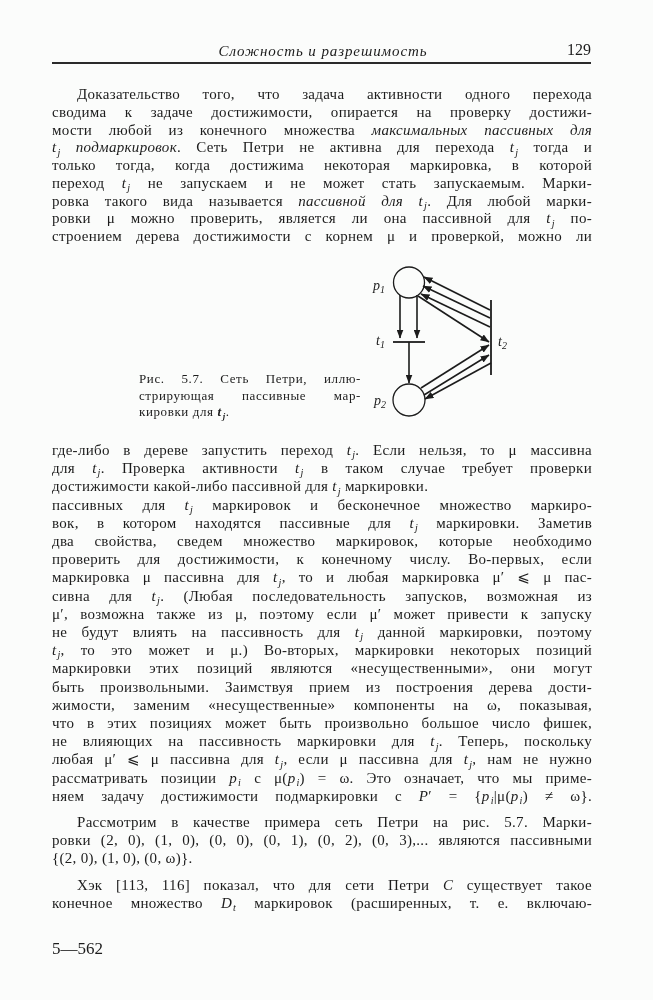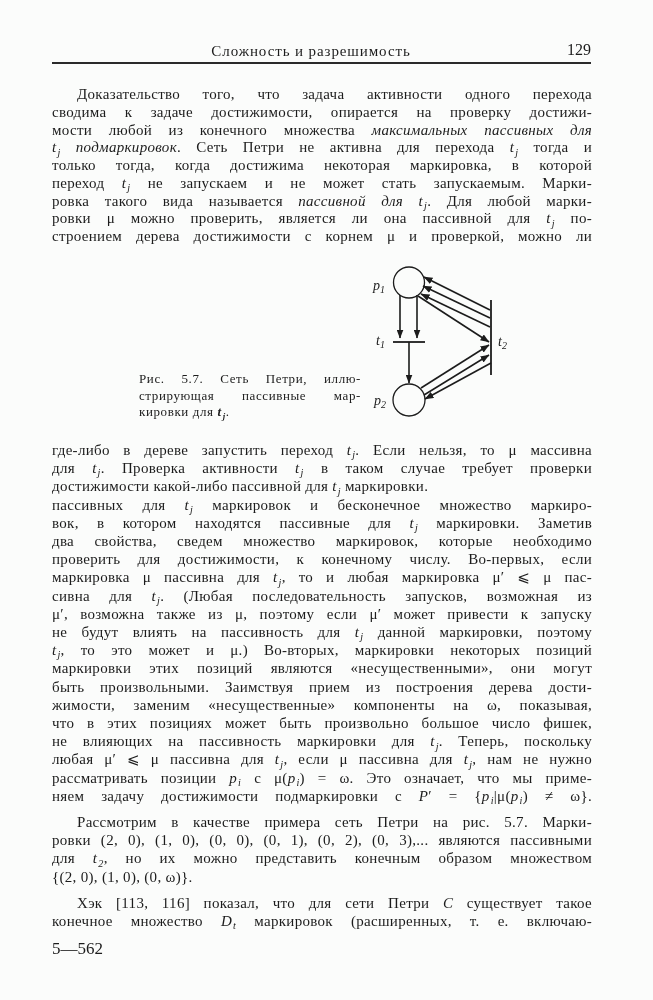--- a/index.html
+++ b/index.html
@@ -2,22 +2,22 @@
 <html><head>
   <meta charset="utf-8">
   <style>
     html, body { margin: 0; padding: 0; }
     body {
       width: 653px; height: 1000px; position: relative; overflow: hidden;
       background: #fbfcfb; color: #1c1c1c;
       font-family: "Liberation Serif", "DejaVu Serif", serif;
     }
     .hdr-title {
-      position: absolute; left: 180px; width: 262px; top: 42px;
-      text-align: center; font-size: 15px;
+      position: absolute; left: 192px; width: 262px; top: 42px;
+      text-align: center; font-style: italic; font-size: 15px;
       letter-spacing: 0.9px; line-height: 18px;
     }
     .page-num {
       position: absolute; right: 62px; top: 41px;
       font-size: 16px; line-height: 18px;
     }
     .hdr-rule {
       position: absolute; left: 52px; top: 62px; width: 539px; height: 1.5px;
       background: #2a2a2a;
     }
@@ -127,19 +127,18 @@
     <div class="ln"><span>маркировки этих позиций являются «несущественными», они могут</span></div>
     <div class="ln"><span>быть произвольными. Заимствуя прием из построения дерева дости-</span></div>
     <div class="ln"><span>жимости, заменим «несущественные» компоненты на ω, показывая,</span></div>
     <div class="ln"><span>что в этих позициях может быть произвольно большое число фишек,</span></div>
     <div class="ln"><span>не влияющих на пассивность маркировки для </span><span class="var">t<sub>j</sub></span><span>. Теперь, поскольку</span></div>
     <div class="ln"><span>любая μ′ ⩽ μ пассивна для </span><span class="var">t<sub>j</sub></span><span>, если μ пассивна для </span><span class="var">t<sub>j</sub></span><span>, нам не нужно</span></div>
     <div class="ln"><span>рассматривать позиции </span><span class="var">p<sub>i</sub></span><span> с μ(</span><span class="var">p<sub>i</sub></span><span>) = ω. Это означает, что мы приме-</span></div>
     <div class="ln"><span>няем задачу достижимости подмаркировки с </span><span class="var">P</span><span>′ = {</span><span class="var">p<sub>i</sub></span><span>|μ(</span><span class="var">p<sub>i</sub></span><span>) ≠ ω}.</span></div>
     <div class="ln ind"><span>Рассмотрим в качестве примера сеть Петри на рис. 5.7. Марки-</span></div>
     <div class="ln"><span>ровки (2, 0), (1, 0), (0, 0), (0, 1), (0, 2), (0, 3),... являются пассивными</span></div>
-    <div class="ln"><span>для </span><span class="var">t<sub>2</sub></span><span>, но их можно представить конечным образом множеством</span></div>
     <div class="ln last"><span>{(2, 0), (1, 0), (0, ω)}.</span></div>
     <div class="ln ind"><span>Хэк [113, 116] показал, что для сети Петри </span><span class="var">C</span><span> существует такое</span></div>
     <div class="ln"><span>конечное множество </span><span class="var">D<sub>t</sub></span><span> маркировок (расширенных, т. е. включаю-</span></div>
   </div>
 
 <div class="footer-sig">5—562</div>
 
 </body></html>

